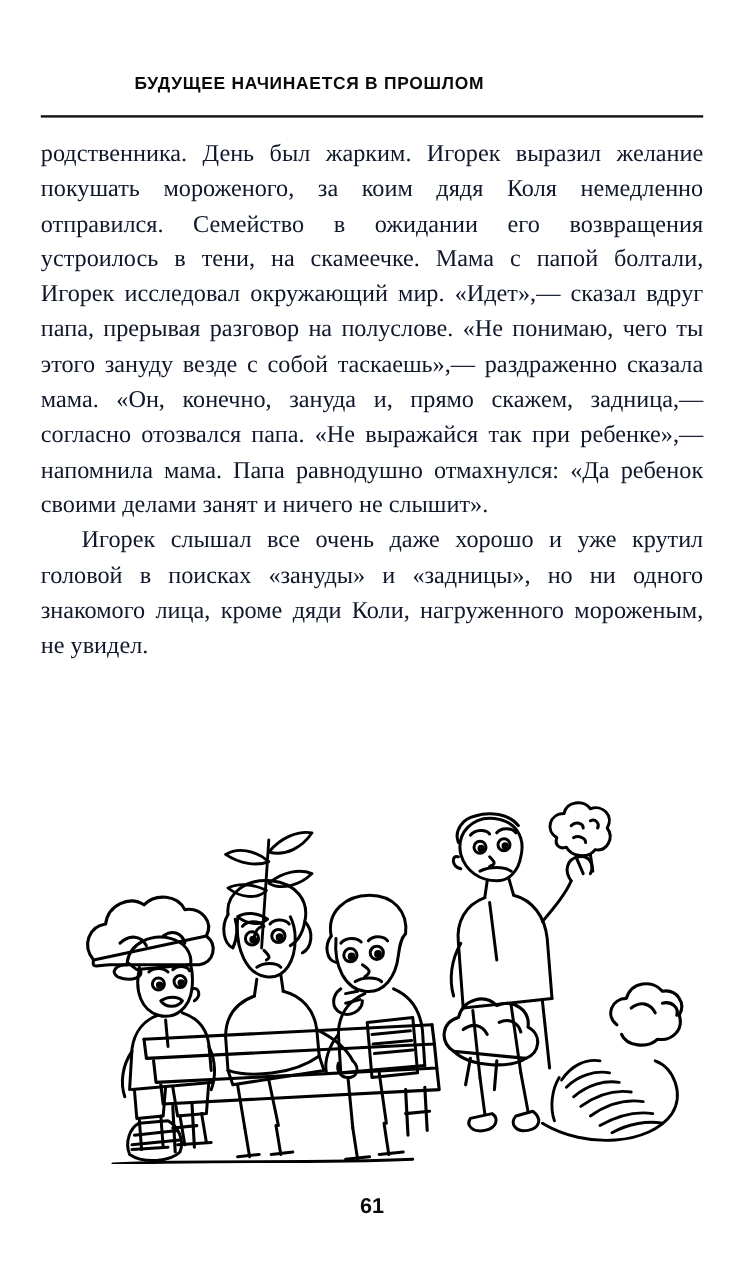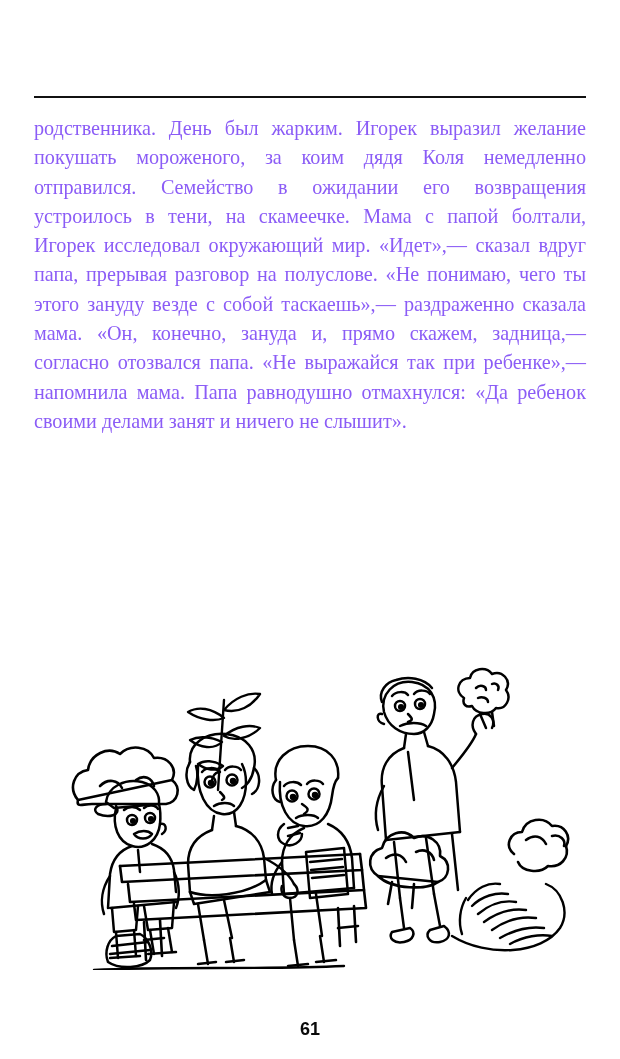--- a/index.html
+++ b/index.html
@@ -44,21 +44,21 @@
   }
   .body-text {
     position: absolute;
     left: 34px;
     top: 114px;
     width: 552px;
     font-size: 20.2px;
     line-height: 29.3px;
     text-align: justify;
     text-justify: inter-word;
-    color: #8b5cf6;
+    color: #0f172a;
     font-family: "Liberation Serif", serif;
   }
   .body-text p {
     margin: 0;
     text-indent: 34px;
   }
   .body-text p.noindent {
     text-indent: 0;
   }
   .illustration {
@@ -71,34 +71,35 @@
   .page-number {
     position: absolute;
     left: 0;
     top: 995px;
     width: 620px;
     text-align: center;
     font-family: "Liberation Sans", sans-serif;
     font-weight: bold;
     font-size: 18px;
     color: #0a0a0a;
-    margin-top: 24px;
   }
   svg { display: block; }
 </style>
 </head>
 <body>
 
 <div class="page">
 
+  <div class="running-head">БУДУЩЕЕ НАЧИНАЕТСЯ В ПРОШЛОМ</div>
 
   <div class="head-rule"></div>
 
   <div class="body-text">
     <p class="noindent">родственника. День был жарким. Игорек выразил желание покушать мороженого, за коим дядя Коля немедленно отправился. Семейство в ожидании его возвращения устроилось в тени, на скамеечке. Мама с папой болтали, Игорек исследовал окружающий мир. «Идет»,— сказал вдруг папа, прерывая разговор на полуслове. «Не понимаю, чего ты этого зануду везде с собой таскаешь»,— раздраженно сказала мама. «Он, конечно, зануда и, прямо скажем, задница,— согласно отозвался папа. «Не выражайся так при ребенке»,— напомнила мама. Папа равнодушно отмахнулся: «Да ребенок своими делами занят и ничего не слышит».</p>
+    <p>Игорек слышал все очень даже хорошо и уже крутил головой в поисках «зануды» и «задницы», но ни одного знакомого лица, кроме дяди Коли, нагруженного мороженым, не увидел.</p>
   </div>
 
   <div class="illustration">
     <svg viewBox="0 0 524 330" width="524" height="330" xmlns="http://www.w3.org/2000/svg" fill="none" stroke="#000" stroke-width="2.4" stroke-linecap="round" stroke-linejoin="round">
 
       <g stroke-width="2.6">
         <path d="M30 160 C20 148 26 132 40 130 C42 114 60 106 72 114 C82 104 100 106 106 118 C120 116 130 128 124 140"></path>
         <path d="M124 140 C134 148 130 162 118 164 L44 164 C34 164 28 168 30 160 Z"></path>
         <path d="M52 146 C60 138 70 140 74 148"></path>
         <path d="M88 140 C96 134 104 138 106 146"></path>

